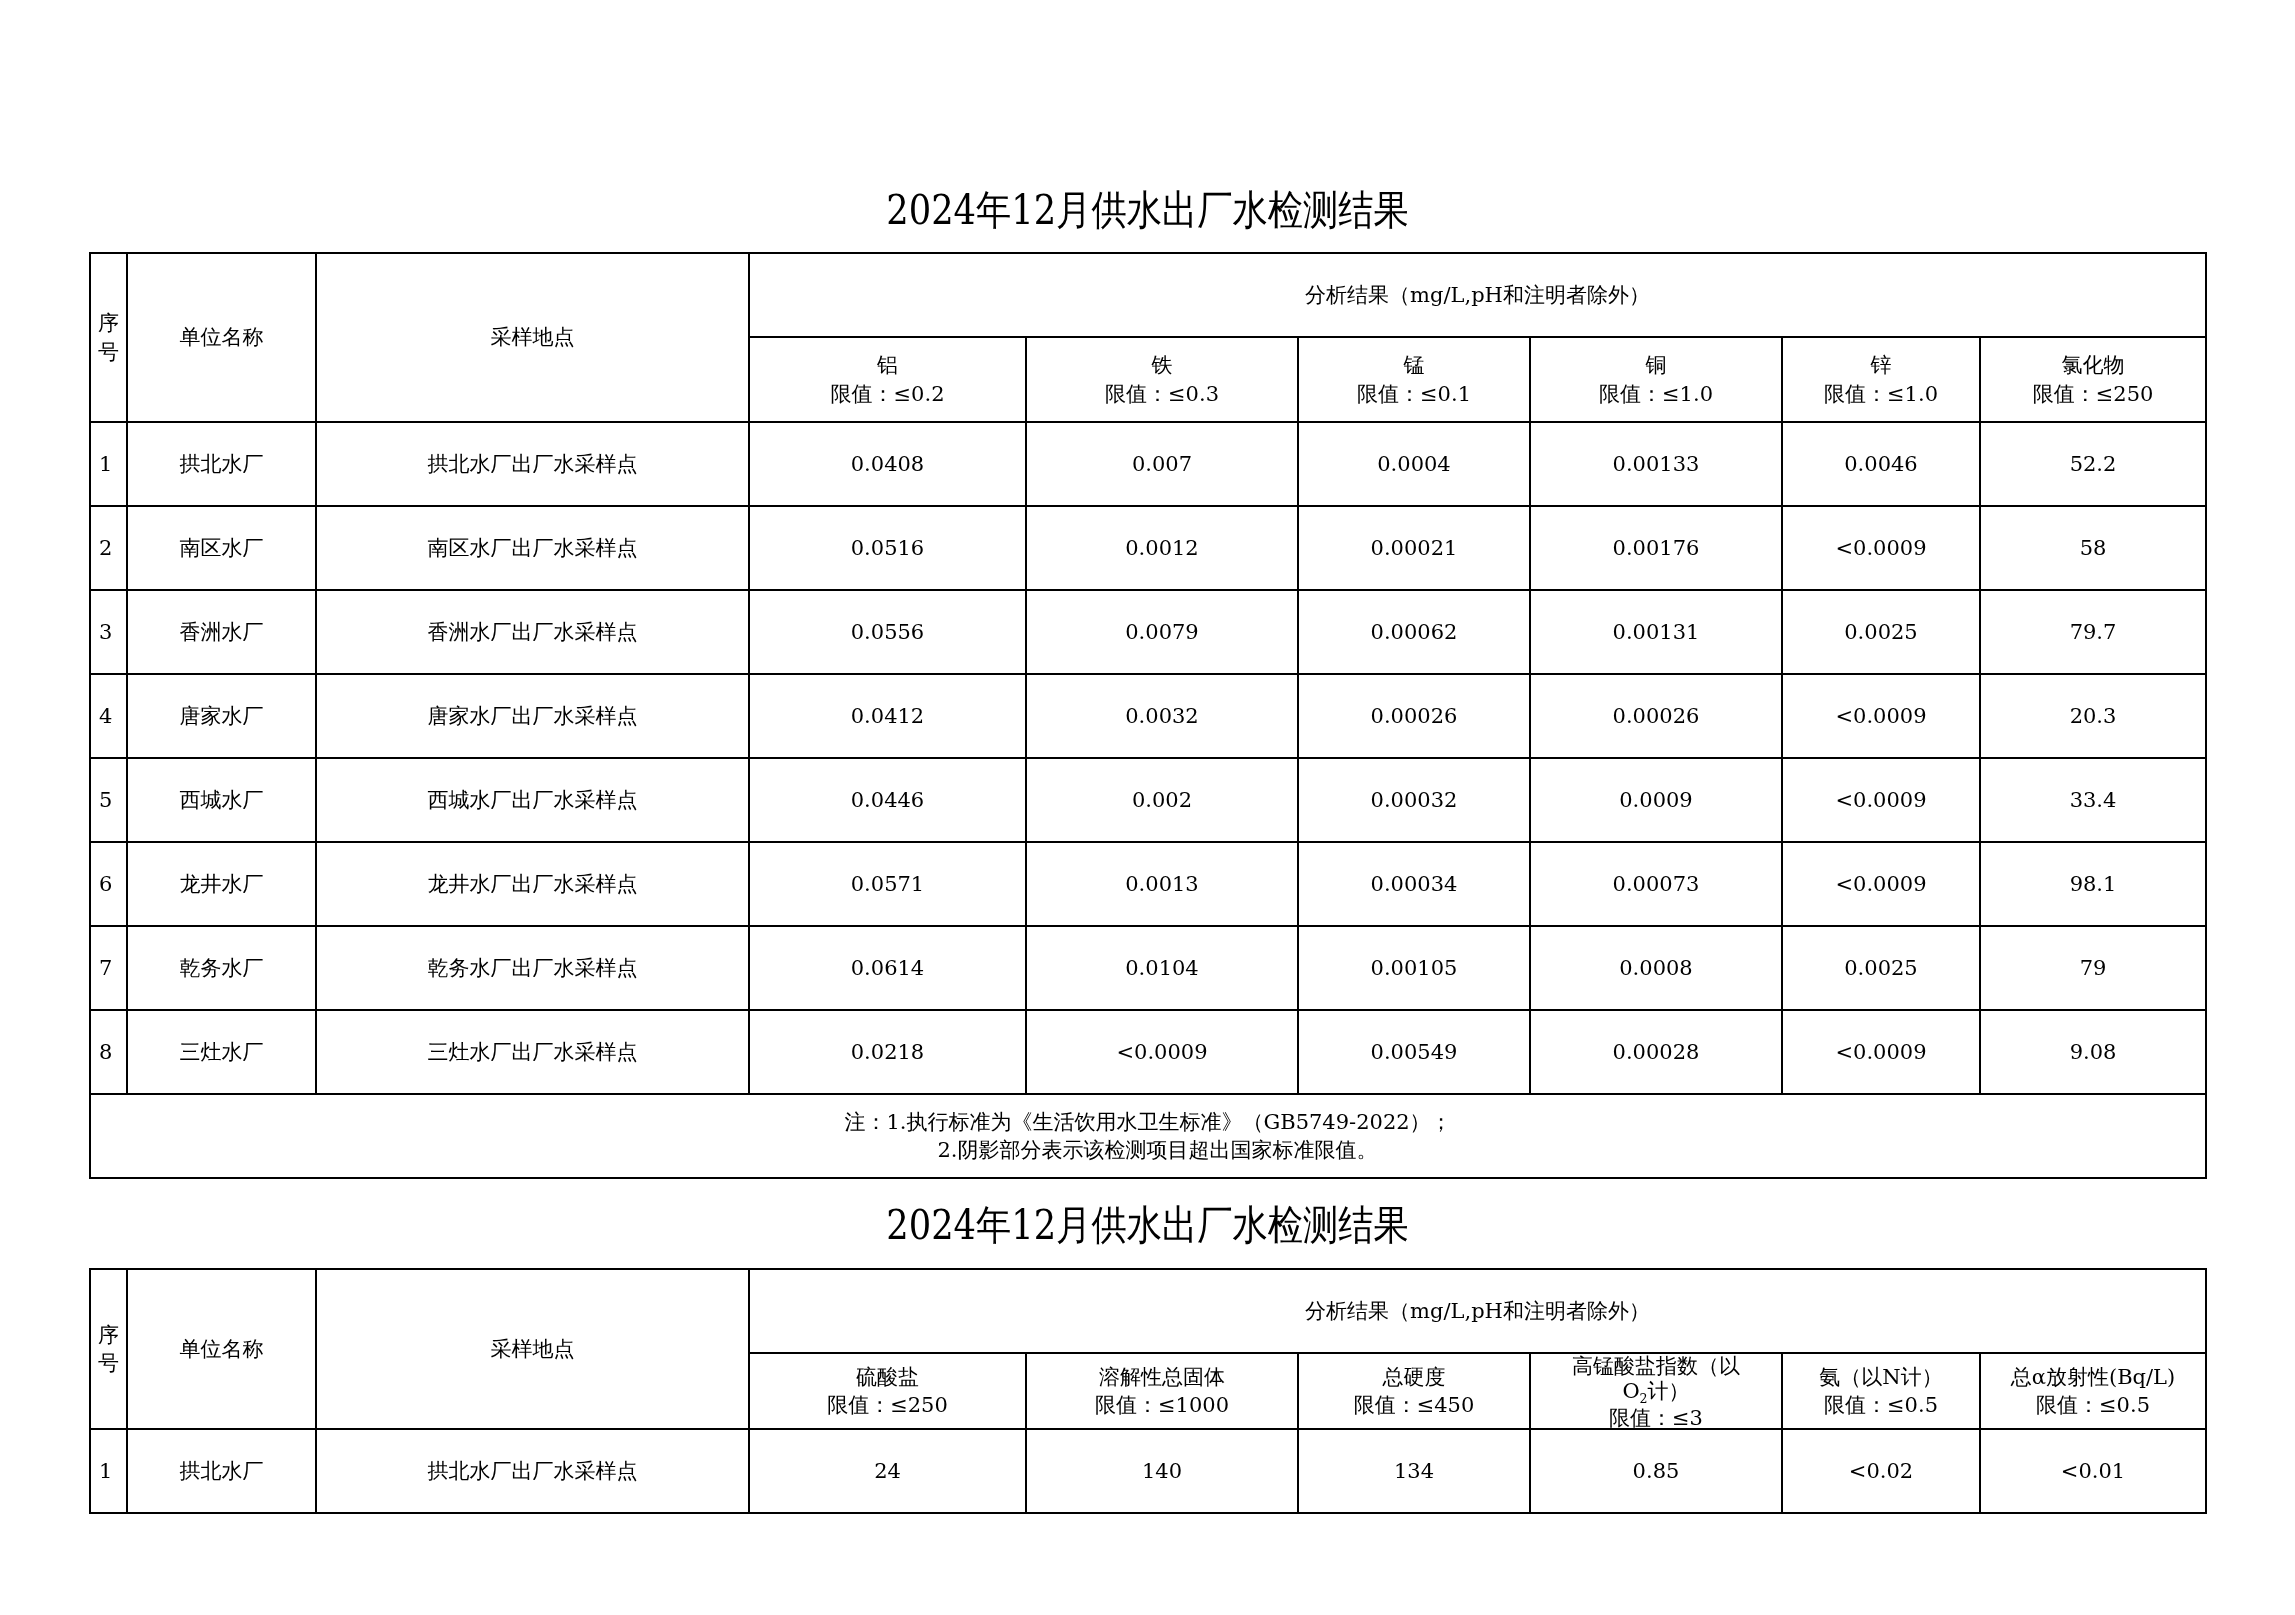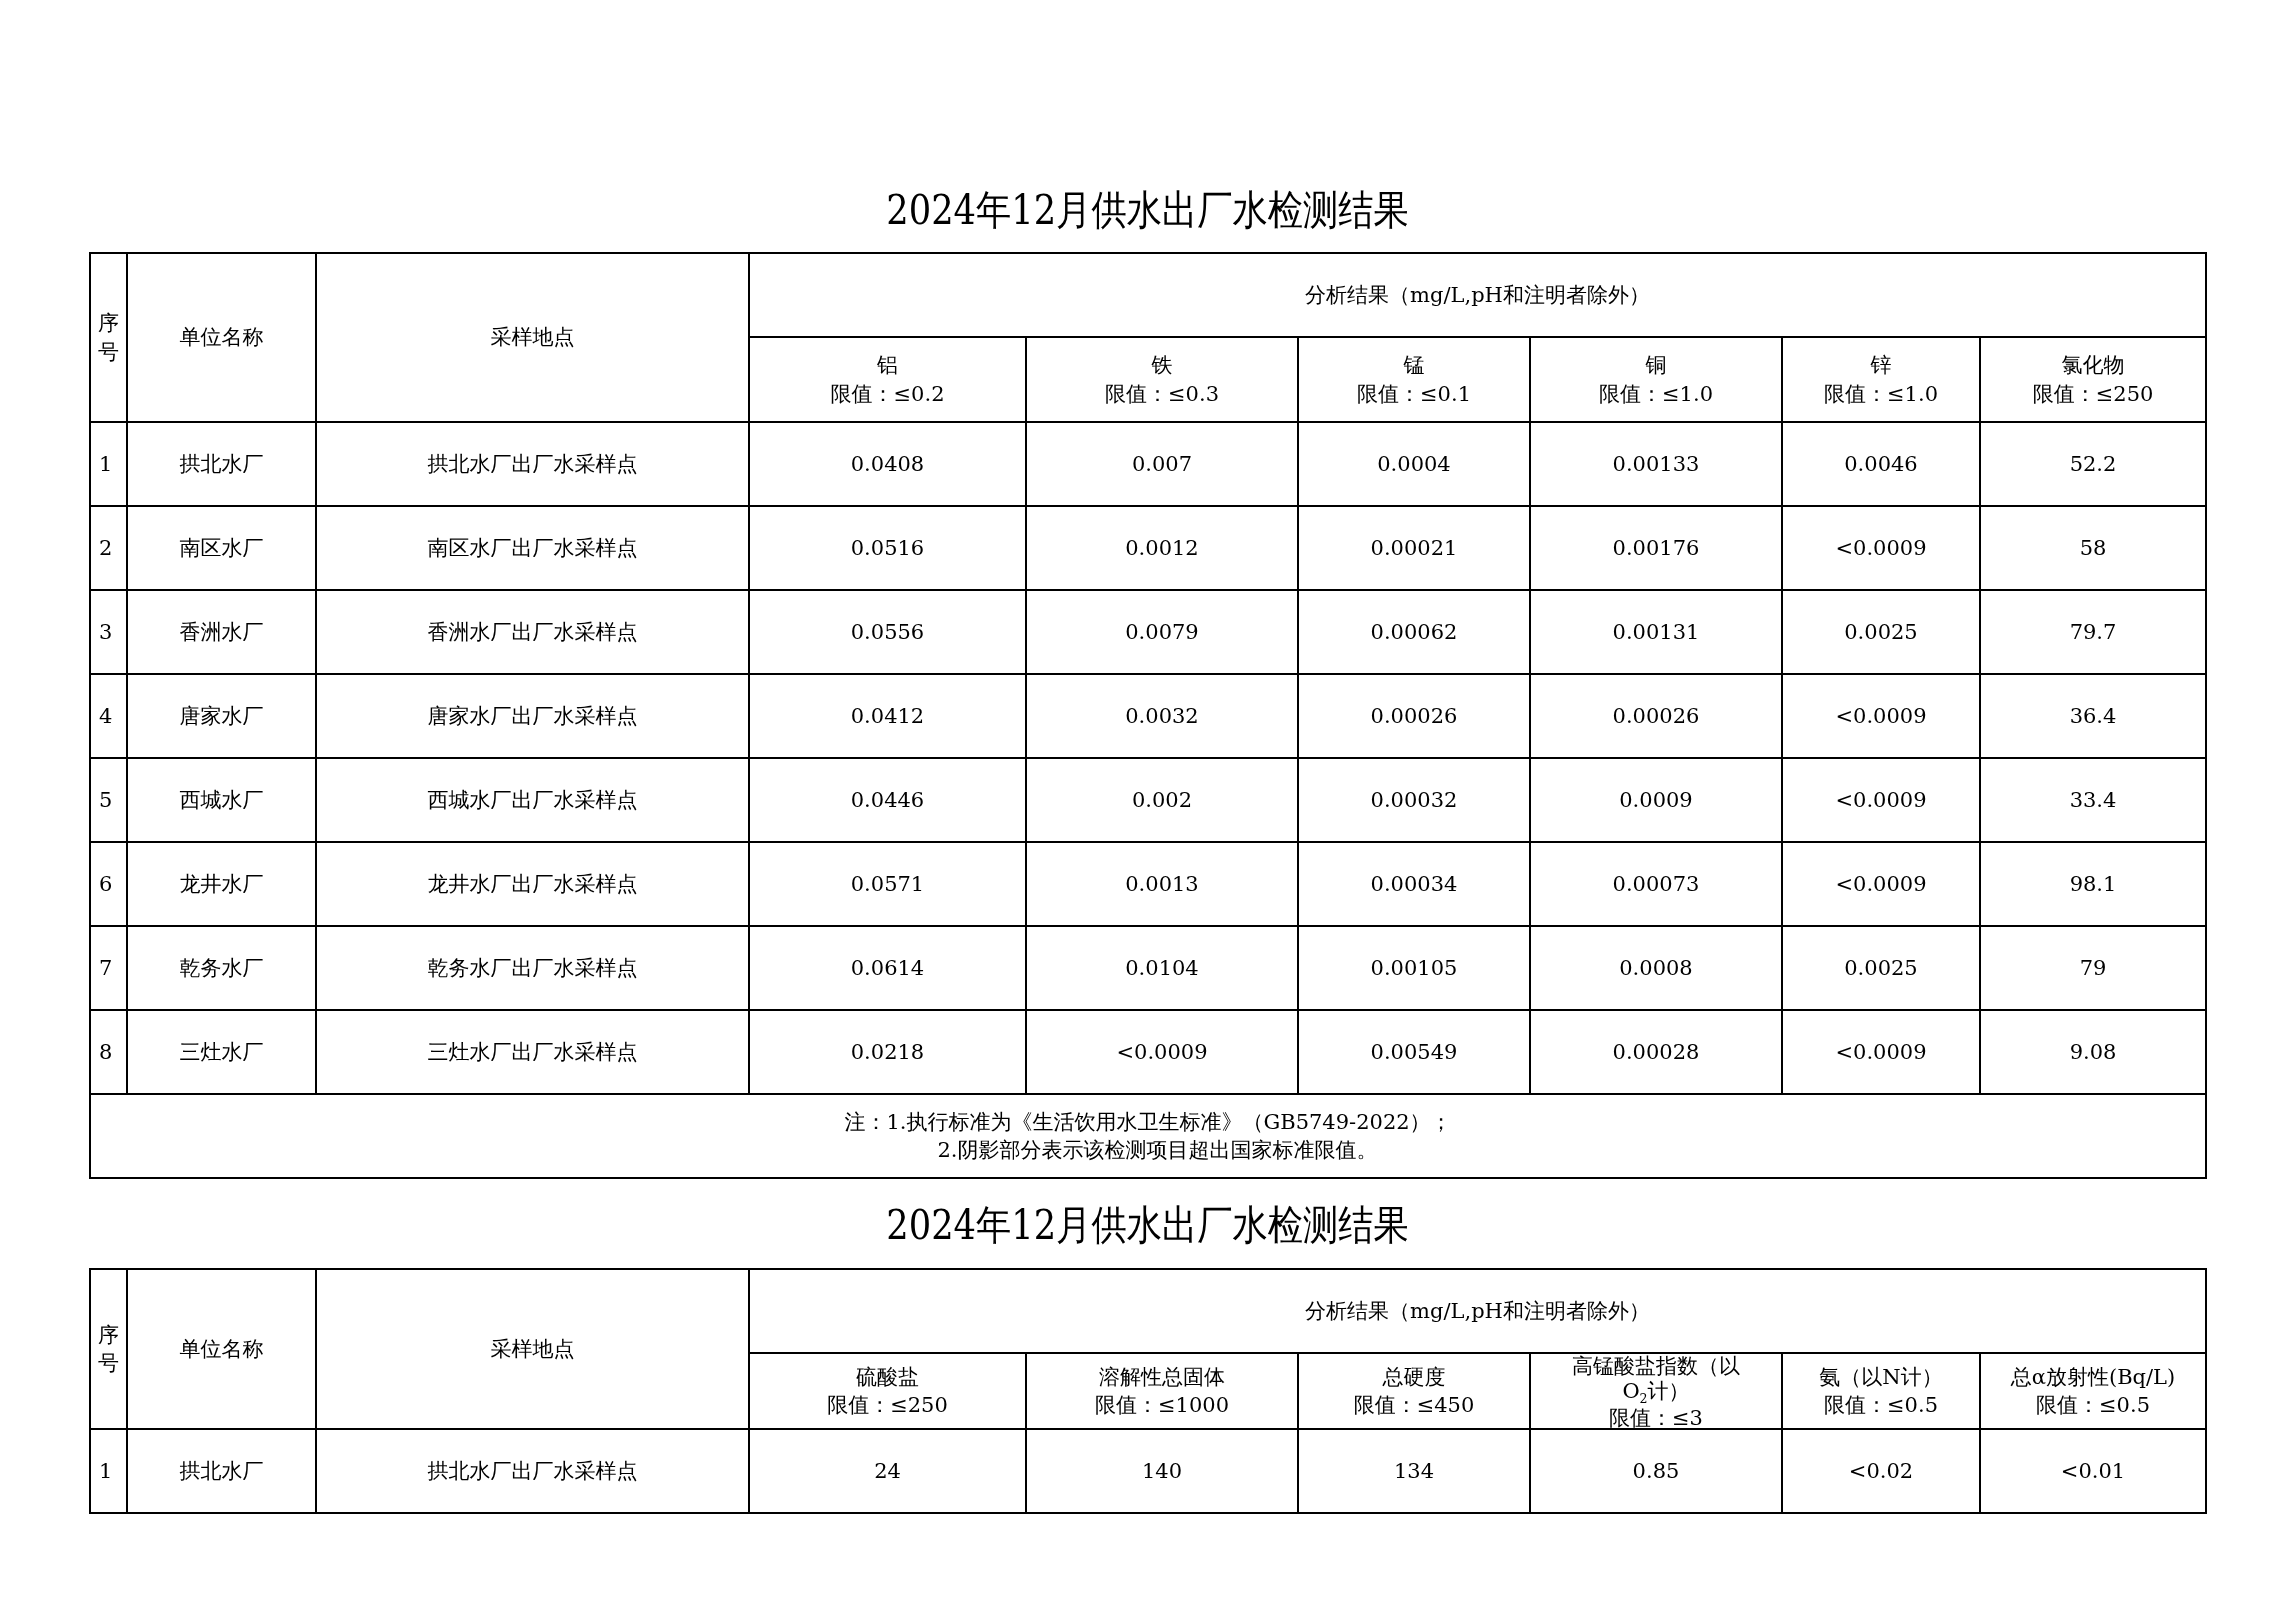--- a/index.html
+++ b/index.html
@@ -105,21 +105,21 @@
       </tr>
       <tr style="height: 84px;">
         <td class="seq">4</td>
         <td>唐家水厂</td>
         <td>唐家水厂出厂水采样点</td>
         <td>0.0412</td>
         <td>0.0032</td>
         <td>0.00026</td>
         <td>0.00026</td>
         <td>&lt;0.0009</td>
-        <td>36.4</td>
+        <td>20.3</td>
       </tr>
       <tr style="height: 84px;">
         <td class="seq">5</td>
         <td>西城水厂</td>
         <td>西城水厂出厂水采样点</td>
         <td>0.0446</td>
         <td>0.002</td>
         <td>0.00032</td>
         <td>0.0009</td>
         <td>&lt;0.0009</td>

